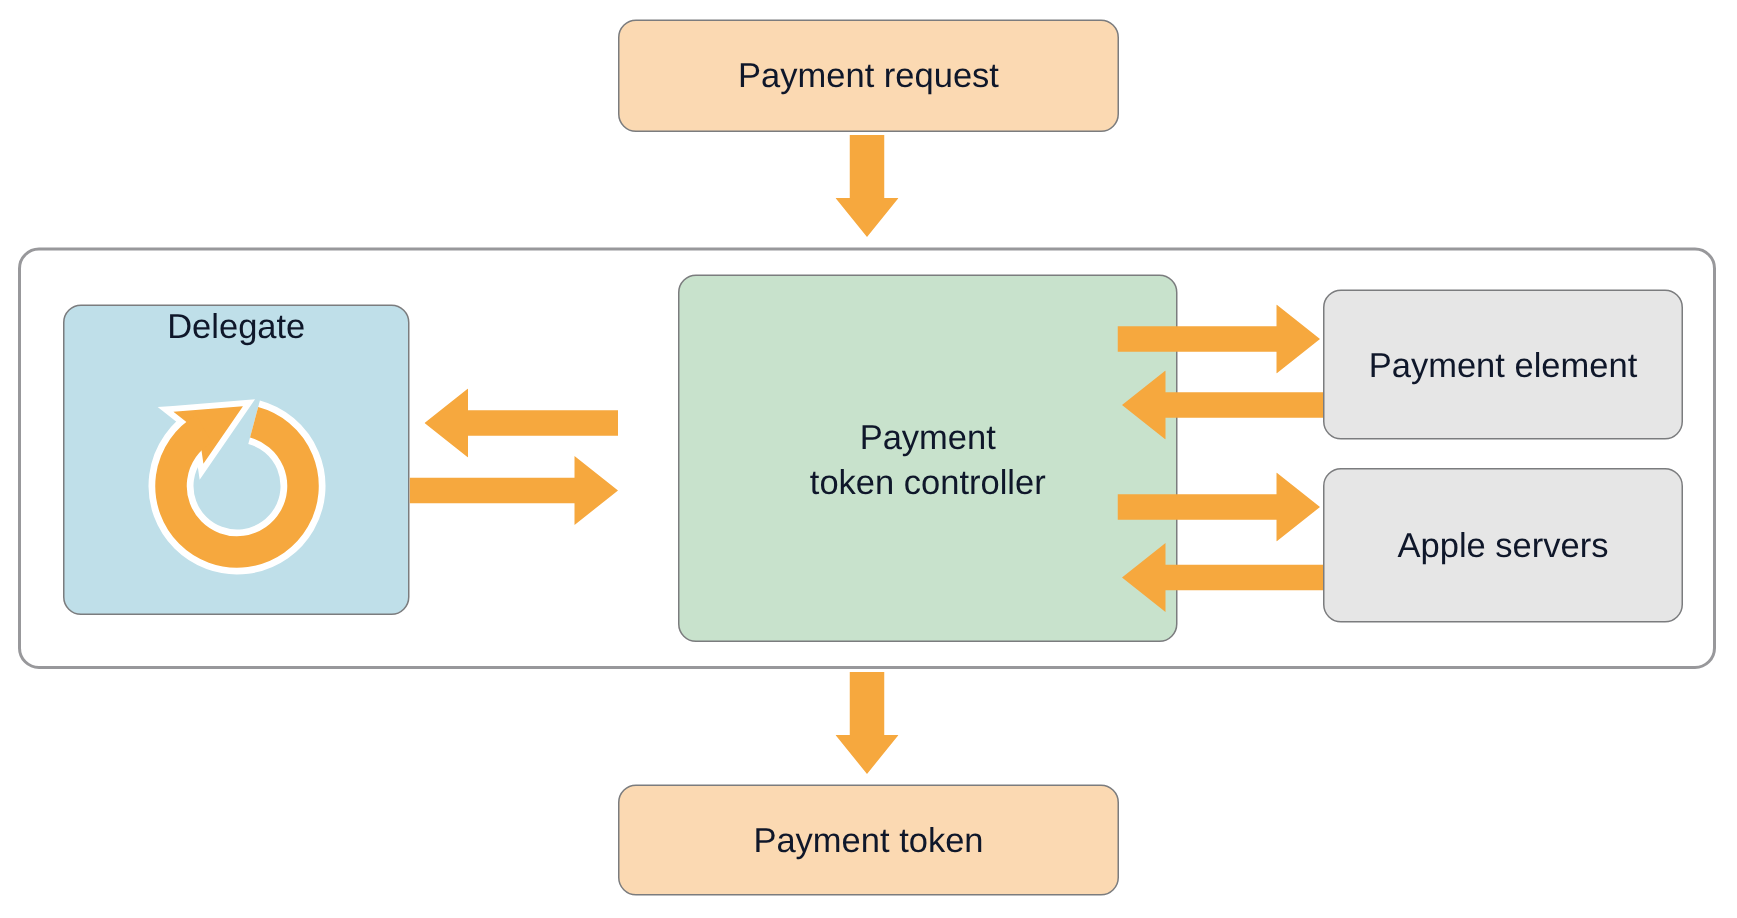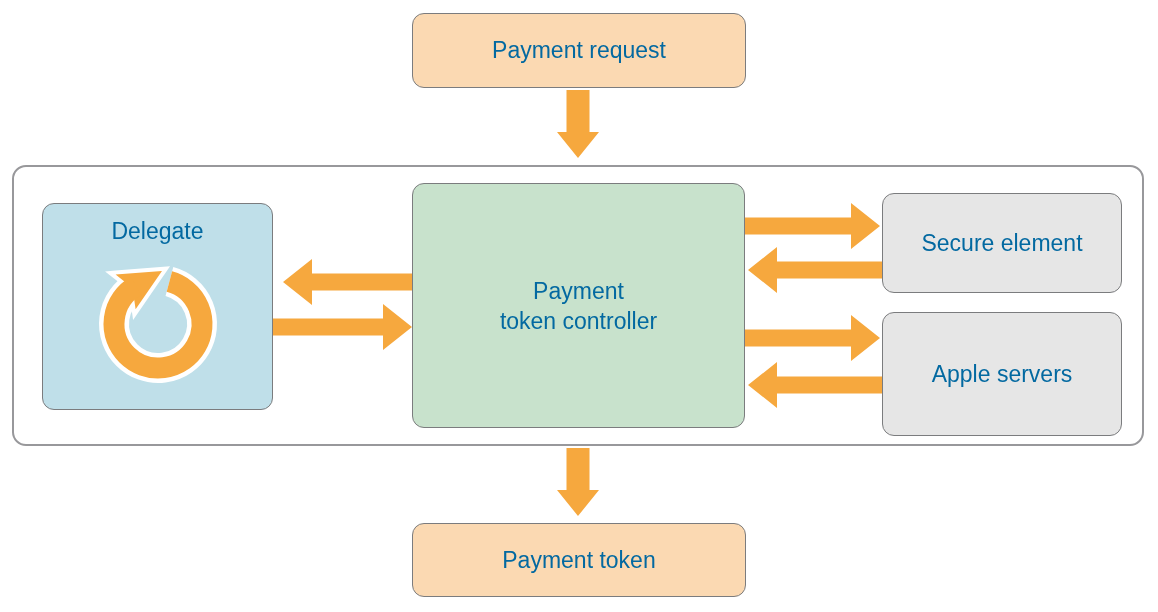--- a/index.html
+++ b/index.html
@@ -17,47 +17,47 @@
   }
   .node {
     position: absolute;
     box-sizing: border-box;
     border: 1.5px solid #7b7c7e;
     border-radius: 12px;
     display: flex;
     align-items: center;
     justify-content: center;
     font-size: 23px;
-    color: #0369a1;
+    color: #0f172a;
     text-align: center;
   }
   .peach { background: #fbd9b2; }
   .blue  { background: #bfdfe9; }
-  .green { background: #c8e2cc; }
+  .green { background: #c8e2cc; margin-left: 40px; }
   .gray  { background: #e6e6e6; }
 
   .container-box {
     position: absolute;
     box-sizing: border-box;
     left: 12px; top: 165px;
     width: 1132px; height: 281px;
     background: #ffffff;
     border: 2px solid #98989b;
     border-radius: 14px;
   }
 
   #payment-request { left: 412px; top: 13px;  width: 334px; height: 75px; }
   #payment-token   { left: 412px; top: 523px; width: 334px; height: 74px; }
   #delegate        { left: 42px;  top: 203px; width: 231px; height: 207px;
                      align-items: flex-start; }
-  #delegate .node-label { margin-top: 14px; width: 100%; }
+  #delegate .node-label { width: 100%; }
   #pavc            { left: 412px; top: 183px; width: 333px; height: 245px;
                      line-height: 30px; }
   #secure-element  { left: 882px; top: 193px; width: 240px; height: 100px; }
-  #apple-servers   { left: 882px; top: 312px; width: 240px; height: 124px; }
+  #apple-servers   { left: 882px; top: 312px; width: 240px; height: 103px; }
 
   .arrow { position: absolute; display: block; }
   .arrow polygon, .arrow path { fill: #f6a83e; }
 
   #arrow-down-top    { left: 557px; top: 90px;  }
   #arrow-down-bottom { left: 557px; top: 448px; }
   #arrow-to-delegate    { left: 283px; top: 259px; }
   #arrow-from-delegate  { left: 273px; top: 304px; }
   #arrow-to-secure      { left: 745px; top: 203px; }
   #arrow-from-secure    { left: 748px; top: 247px; }
@@ -95,21 +95,21 @@
   </div>
 
   <div class="node green" id="pavc">
     <div class="node-label">
       <div>Payment</div>
       <div>token controller</div>
     </div>
   </div>
 
   <div class="node gray" id="secure-element">
-    <span class="node-label">Secure element</span>
+    <span class="node-label">Payment element</span>
   </div>
 
   <div class="node gray" id="apple-servers">
     <span class="node-label">Apple servers</span>
   </div>
 
   <div class="node peach" id="payment-token">
     <span class="node-label">Payment token</span>
   </div>
 

